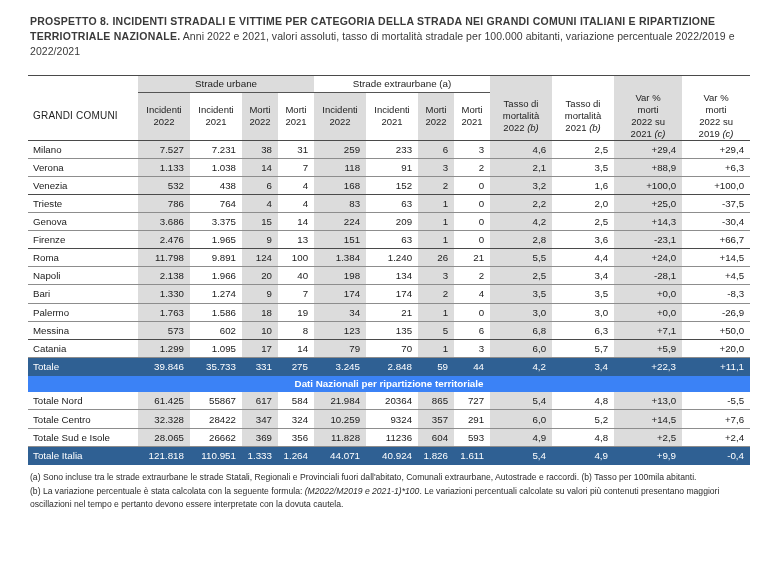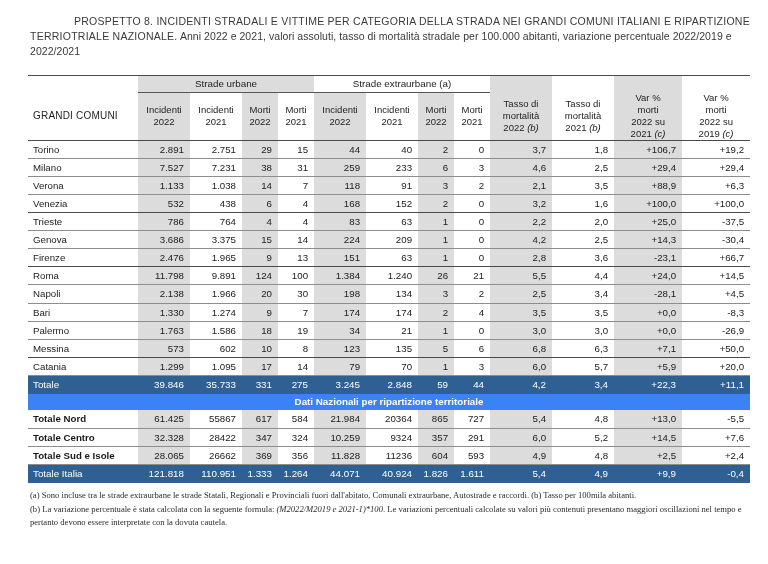--- a/index.html
+++ b/index.html
@@ -18,24 +18,23 @@
   }
 
   
   .title-block {
     padding: 14px 18px 8px 30px;
     font-size: 10.5px;
     line-height: 1.45;
     color: #3a3a3a;
   }
   .title-strong {
-    font-weight: normal;
+    font-weight: bold;
     letter-spacing: 0.25px;
     text-transform: uppercase;
-    margin-left: 44px;
   }
   .title-rest {
     font-weight: normal;
     letter-spacing: 0.05px;
   }
 
   
   .table-wrap { padding: 7px 18px 0 28px; border-radius: 12px; }
   table.t {
     width: 722px;
@@ -123,31 +122,31 @@
 
   tr.subtot td {
     height: 18.1px;
     text-align: right;
     padding-right: 6px;
     border-bottom: 0.9px solid #8d8d8d;
     font-size: 9.7px;
   }
   tr.subtot td.name {
     text-align: left; padding-left: 5px; padding-right: 0;
-    font-weight: bold;
+    font-weight: normal;
   }
 
   
   .notes {
     padding: 6px 20px 0 30px;
     font-size: 8.6px;
     line-height: 1.5;
     color: #2b2b2b;
   }
-  .notes p { margin: 0 0 1px 0; font-family: Liberation Serif, serif; }
+  .notes p { margin: 0 0 1px 0; }
   .notes .lbl { }
   .formula { font-style: italic; }
 </style>
 </head>
 <body>
 
 <div id="page">
 
   <div class="title-block">
     <span class="title-strong">PROSPETTO 8. INCIDENTI STRADALI E VITTIME PER CATEGORIA DELLA STRADA NEI GRANDI COMUNI ITALIANI E RIPARTIZIONE TERRIOTRIALE NAZIONALE.</span><span class="title-rest"> Anni 2022 e 2021, valori assoluti, tasso di mortalità stradale per 100.000 abitanti, variazione percentuale 2022/2019 e 2022/2021</span>
@@ -244,35 +243,20 @@
             <span>morti</span><br>
             <span>2022 su</span><br>
             <span>2019</span>
             <i>(c)</i>
           </td>
         </tr>
       </thead>
 
       <tbody id="tbody">
           <tr class="d">
-            <td class="name">Torino</td>
-            <td class="shade">2.891</td>
-            <td class="plain">2.751</td>
-            <td class="shade">29</td>
-            <td class="plain">15</td>
-            <td class="shade">44</td>
-            <td class="plain">40</td>
-            <td class="shade">2</td>
-            <td class="plain">0</td>
-            <td class="shade">3,7</td>
-            <td class="plain">1,8</td>
-            <td class="shade">+106,7</td>
-            <td class="plain">+19,2</td>
-          </tr>
-          <tr class="d">
             <td class="name">Milano</td>
             <td class="shade">7.527</td>
             <td class="plain">7.231</td>
             <td class="shade">38</td>
             <td class="plain">31</td>
             <td class="shade">259</td>
             <td class="plain">233</td>
             <td class="shade">6</td>
             <td class="plain">3</td>
             <td class="shade">4,6</td>
@@ -368,21 +352,21 @@
             <td class="shade">5,5</td>
             <td class="plain">4,4</td>
             <td class="shade">+24,0</td>
             <td class="plain">+14,5</td>
           </tr>
           <tr class="d">
             <td class="name">Napoli</td>
             <td class="shade">2.138</td>
             <td class="plain">1.966</td>
             <td class="shade">20</td>
-            <td class="plain">30</td>
+            <td class="plain">40</td>
             <td class="shade">198</td>
             <td class="plain">134</td>
             <td class="shade">3</td>
             <td class="plain">2</td>
             <td class="shade">2,5</td>
             <td class="plain">3,4</td>
             <td class="shade">-28,1</td>
             <td class="plain">+4,5</td>
           </tr>
           <tr class="d">

